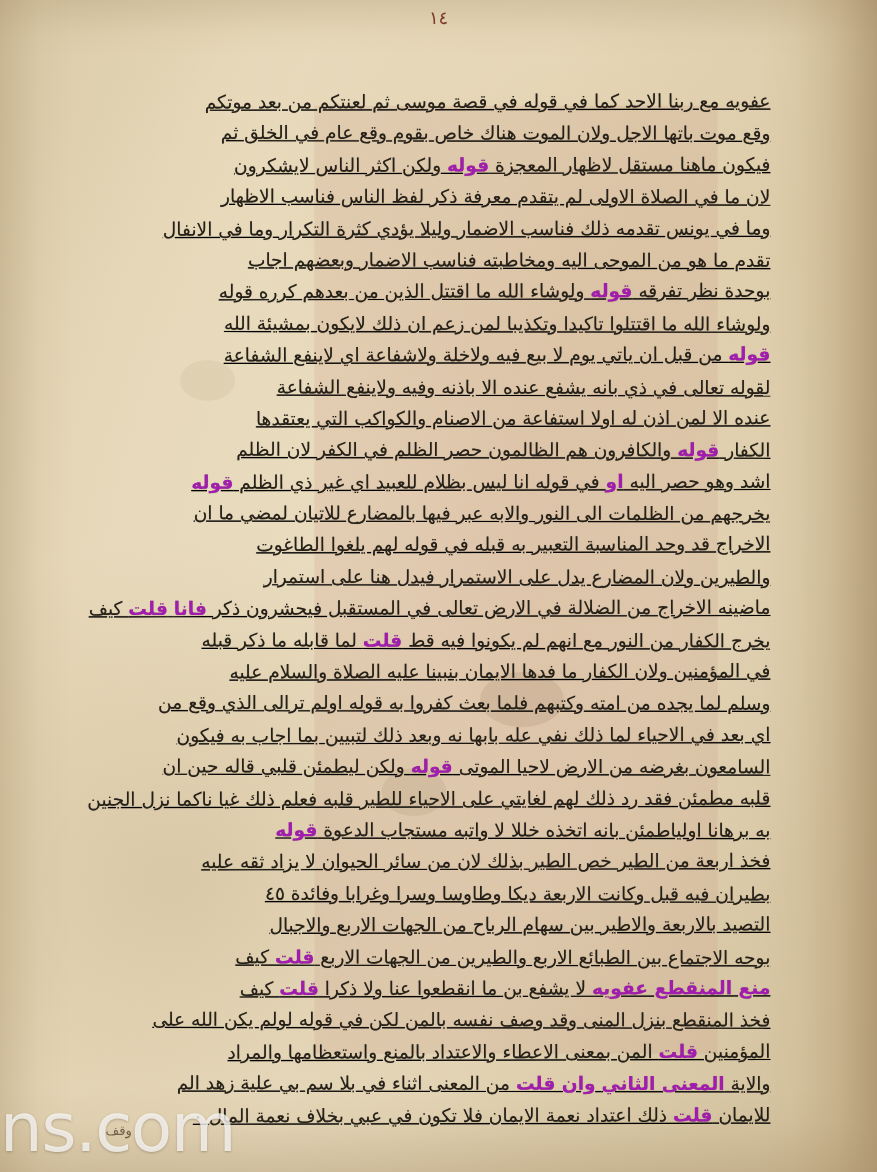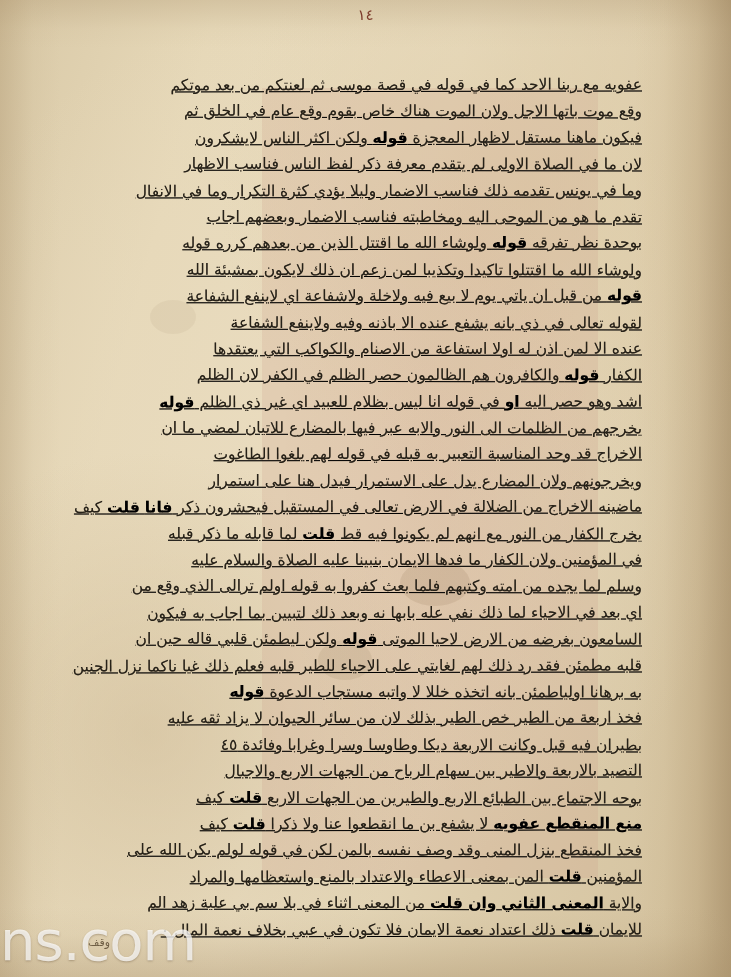--- a/index.html
+++ b/index.html
@@ -111,21 +111,21 @@
     line-height: 26.4px;
     white-space: nowrap;
     font-size: 15.5px;
     color: #23201c;
     font-family: "DejaVu Sans", sans-serif;
     letter-spacing: 0px;
     text-shadow: 0 0 0.6px rgba(40,32,24,0.45);
   }
   .line > span { display: inline; }
   .blk { color: #262118; }
-  .red { color: #000000; font-weight: bold; }
+  .red { color: #a21caf; font-weight: bold; }
   
   .line:nth-child(odd)  { transform: rotate(-0.12deg); }
   .line:nth-child(even) { transform: rotate(0.08deg); }
 
   
   #watermark {
     position: absolute;
     left: 0px;
     bottom: 4px;
     font-size: 56px;
@@ -172,21 +172,21 @@
       <div class="line"><span class="blk">تقدم ما هو من الموحى اليه ومخاطبته فناسب الاضمار وبعضهم اجاب</span></div>
       <div class="line"><span class="blk">بوحدة نظر تفرقه </span><span class="red">قوله</span><span class="blk"> ولوشاء الله ما اقتتل الذين من بعدهم كرره قوله</span></div>
       <div class="line"><span class="blk">ولوشاء الله ما اقتتلوا تاكيدا وتكذيبا لمن زعم ان ذلك لايكون بمشيئة الله</span></div>
       <div class="line"><span class="red">قوله</span><span class="blk"> من قبل ان ياتي يوم لا بيع فيه ولاخلة ولاشفاعة اي لاينفع الشفاعة</span></div>
       <div class="line"><span class="blk">لقوله تعالى في ذي بانه يشفع عنده الا باذنه وفيه ولاينفع الشفاعة</span></div>
       <div class="line"><span class="blk">عنده الا لمن اذن له اولا استفاعة من الاصنام والكواكب التي يعتقدها</span></div>
       <div class="line"><span class="blk">الكفار </span><span class="red">قوله</span><span class="blk"> والكافرون هم الظالمون حصر الظلم في الكفر لان الظلم</span></div>
       <div class="line"><span class="blk">اشد وهو حصر اليه </span><span class="red">او</span><span class="blk"> في قوله انا ليس بظلام للعبيد اي غير ذي الظلم </span><span class="red">قوله</span></div>
       <div class="line"><span class="blk">يخرجهم من الظلمات الى النور والابه عبر فيها بالمضارع للاتيان لمضي ما ان</span></div>
       <div class="line"><span class="blk">الاخراج قد وحد المناسبة التعبير به قبله في قوله لهم يلغوا الطاغوت</span></div>
-      <div class="line"><span class="blk">ويخرجونهم ولان المضارع يدل على الاستمرار فيدل هنا على استمرار</span></div>
+      <div class="line"><span class="blk">والطيرين ولان المضارع يدل على الاستمرار فيدل هنا على استمرار</span></div>
       <div class="line"><span class="blk">ماضينه الاخراج من الضلالة في الارض تعالى في المستقبل فيحشرون ذكر </span><span class="red">فانا</span><span class="blk"> </span><span class="red">قلت</span><span class="blk"> كيف</span></div>
       <div class="line"><span class="blk">يخرج الكفار من النور مع انهم لم يكونوا فيه قط </span><span class="red">قلت</span><span class="blk"> لما قابله ما ذكر قبله</span></div>
       <div class="line"><span class="blk">في المؤمنين ولان الكفار ما فدها الايمان بنبينا عليه الصلاة والسلام عليه</span></div>
       <div class="line"><span class="blk">وسلم لما يجده من امته وكتبهم فلما بعث كفروا به قوله اولم ترالى الذي وقع من</span></div>
       <div class="line"><span class="blk">اي بعد في الاحياء لما ذلك نفي عله بابها نه وبعد ذلك لتبيين بما اجاب به فيكون</span></div>
       <div class="line"><span class="blk">السامعون بغرضه من الارض لاحيا الموتى </span><span class="red">قوله</span><span class="blk"> ولكن ليطمئن قلبي قاله حين ان</span></div>
       <div class="line"><span class="blk">قلبه مطمئن فقد رد ذلك لهم لغايتي على الاحياء للطير قلبه فعلم ذلك غيا ناكما نزل الجنين</span></div>
       <div class="line"><span class="blk">به برهانا اولياطمئن بانه اتخذه خللا لا واتبه مستجاب الدعوة </span><span class="red">قوله</span></div>
       <div class="line"><span class="blk">فخذ اربعة من الطير خص الطير بذلك لان من سائر الحيوان لا يزاد ثقه عليه</span></div>
       <div class="line"><span class="blk">بطيران فيه قبل وكانت الاربعة ديكا وطاوسا وسرا وغرابا وفائدة ٤٥</span></div>

